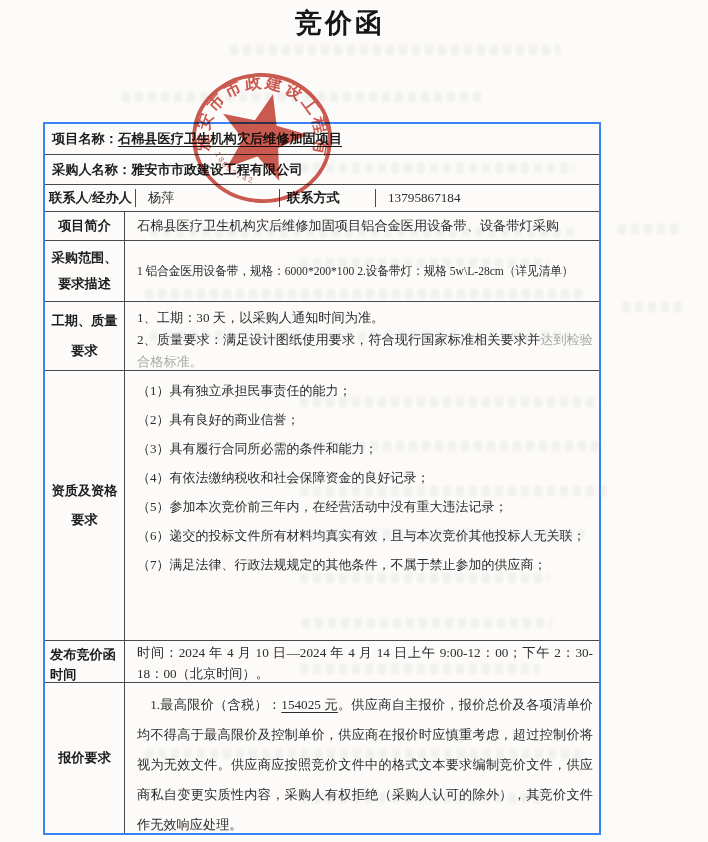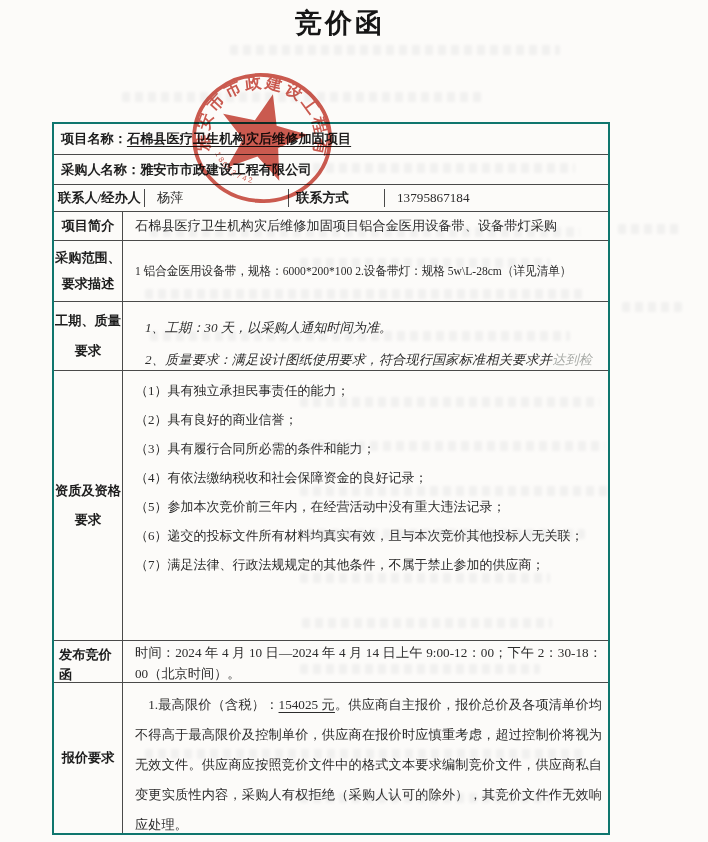--- a/index.html
+++ b/index.html
@@ -18,55 +18,55 @@
     letter-spacing:3px;margin:0;
   }
   .intro{
     position:absolute;left:54px;top:40px;width:596px;
     font-size:15px;line-height:25.5px;text-align:justify;
     text-indent:2em;margin:0;color:#272727;
   }
 
   
   .bid-table{
-    position:absolute;left:52px;top:122px;width:558px;height:713px;
-    border:2px solid #0f766e;box-sizing:border-box;
+    position:absolute;left:43px;top:122px;width:558px;height:713px;
+    border:2px solid #3b82f6;box-sizing:border-box;
     font-size:13.2px;color:#2c2c2c;background:transparent;
   }
   .row{display:flex;box-sizing:border-box;border-bottom:1.6px solid #4a4a4a;overflow:hidden;}
   .row:last-child{border-bottom:none;}
   .r1{height:31px;} .r2{height:30px;} .r3{height:27px;align-items:center;} .r4{height:29px;}
   .r5{height:61px;} .r6{height:69px;} .r7{height:270px;} .r8{height:42px;} .r9{height:150px;}
 
   .inline-row{align-items:center;padding-left:7px;font-weight:700;color:#1d1d1d;}
   .inline-row .u-val{text-decoration:underline;text-underline-offset:3px;}
 
   .cell{box-sizing:border-box;border-right:1.6px solid #4a4a4a;}
   .cell:last-child{border-right:none;}
 
   .lbl-cell{
-    width:69px;flex:none;display:flex;flex-direction:column;
+    width:80px;flex:none;display:flex;flex-direction:column;
     justify-content:center;align-items:center;text-align:center;
     font-weight:700;color:#1d1d1d;line-height:20px;
   }
   .lbl-cell.spread{justify-content:space-evenly;}
   .lbl-cell.left{align-items:flex-start;text-align:left;padding-left:5px;justify-content:flex-start;padding-top:4px;}
   .content-cell{flex:1;padding:0 6px 0 12px;box-sizing:border-box;min-width:0;}
   .v-center{display:flex;align-items:center;}
 
   
   .c-lbl{width:91px;flex:none;display:flex;align-items:center;padding-left:4px;font-weight:700;color:#1d1d1d;}
   .c-name{width:144px;flex:none;display:flex;align-items:center;padding-left:12px;}
   .c-plbl{width:96px;flex:none;display:flex;align-items:center;padding-left:7px;font-weight:700;color:#1d1d1d;}
   .c-phone{flex:1;display:flex;align-items:center;padding-left:12px;}
 
   .nowrap-line{white-space:nowrap;transform:scaleX(.92);transform-origin:left center;font-size:12.6px;}
 
   .sched{padding-top:5px;line-height:22px;}
-  .sched p{margin:10px;text-align:justify;font-style:italic;}
+  .sched p{margin:0;text-align:justify;}
   .faded{color:#a9aca8;}
 
   .qual{padding-top:5px;line-height:29px;font-size:13px;}
   .qual p{margin:0;text-align:justify;}
   .qual .q-intro{text-indent:1em;}
 
   .pub{padding-top:2px;line-height:20.5px;}
   .pub p{margin:0;text-align:justify;}
 
   .quote{padding-top:7px;line-height:30px;}

